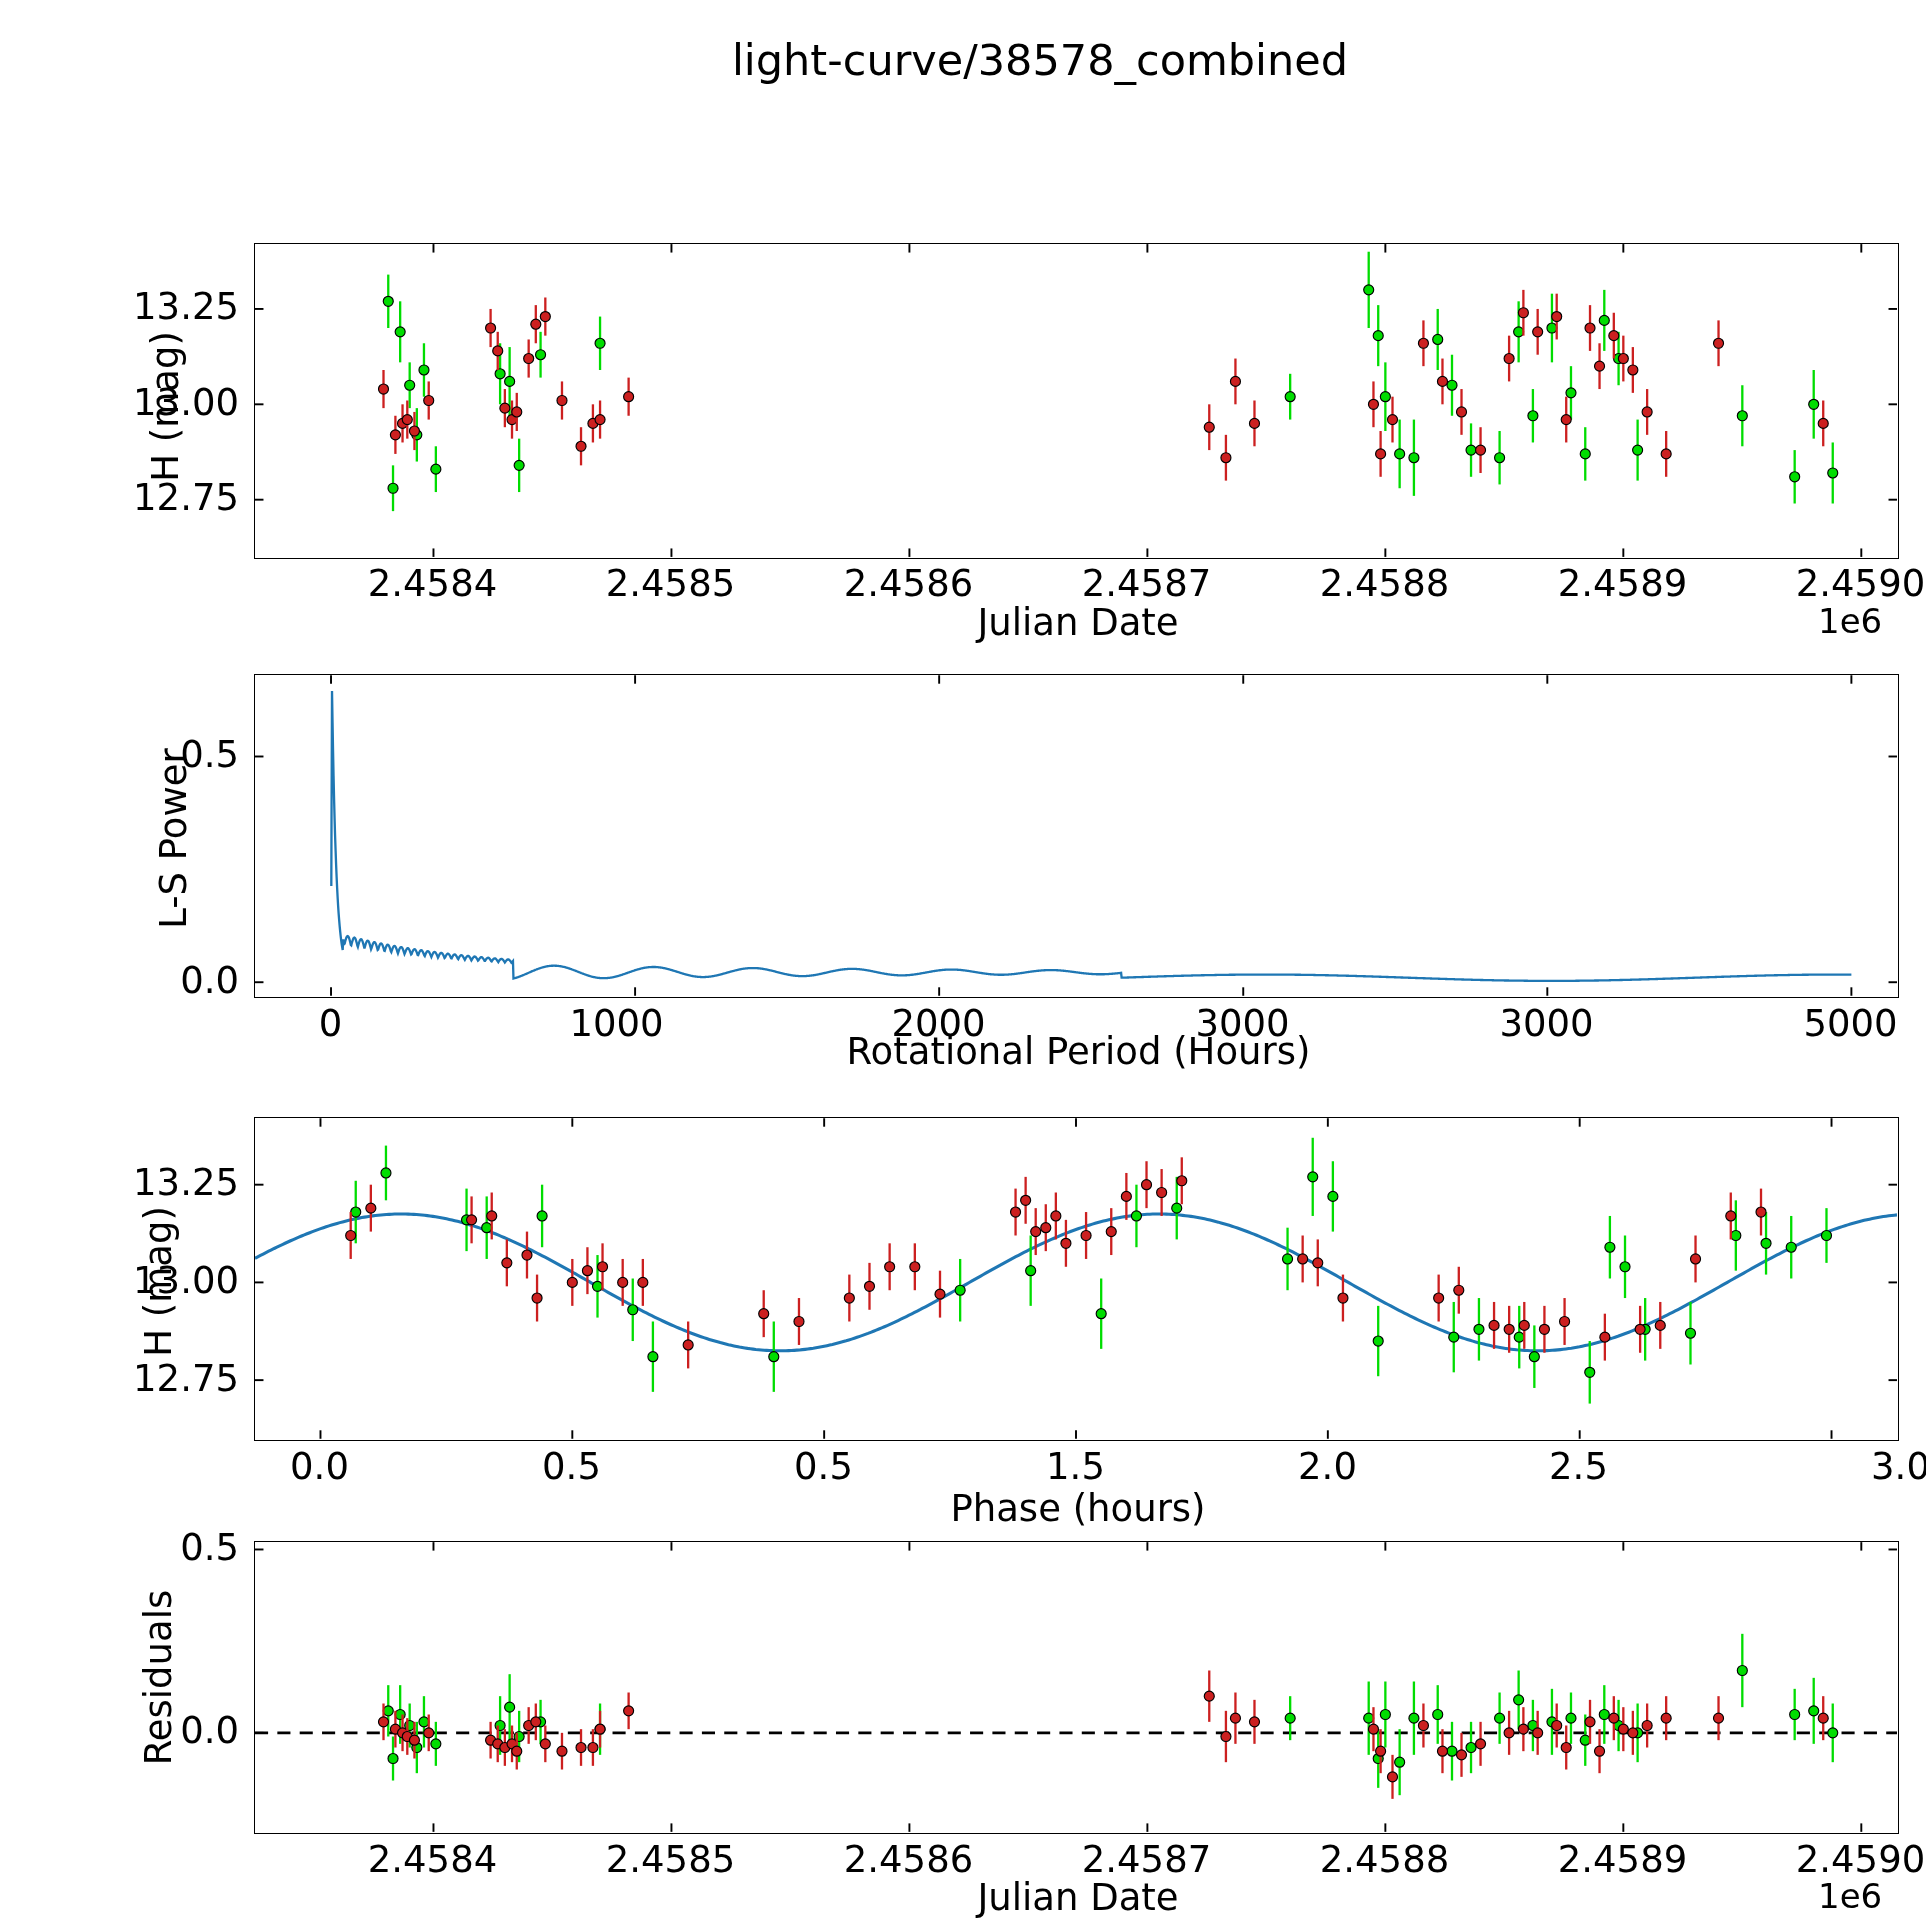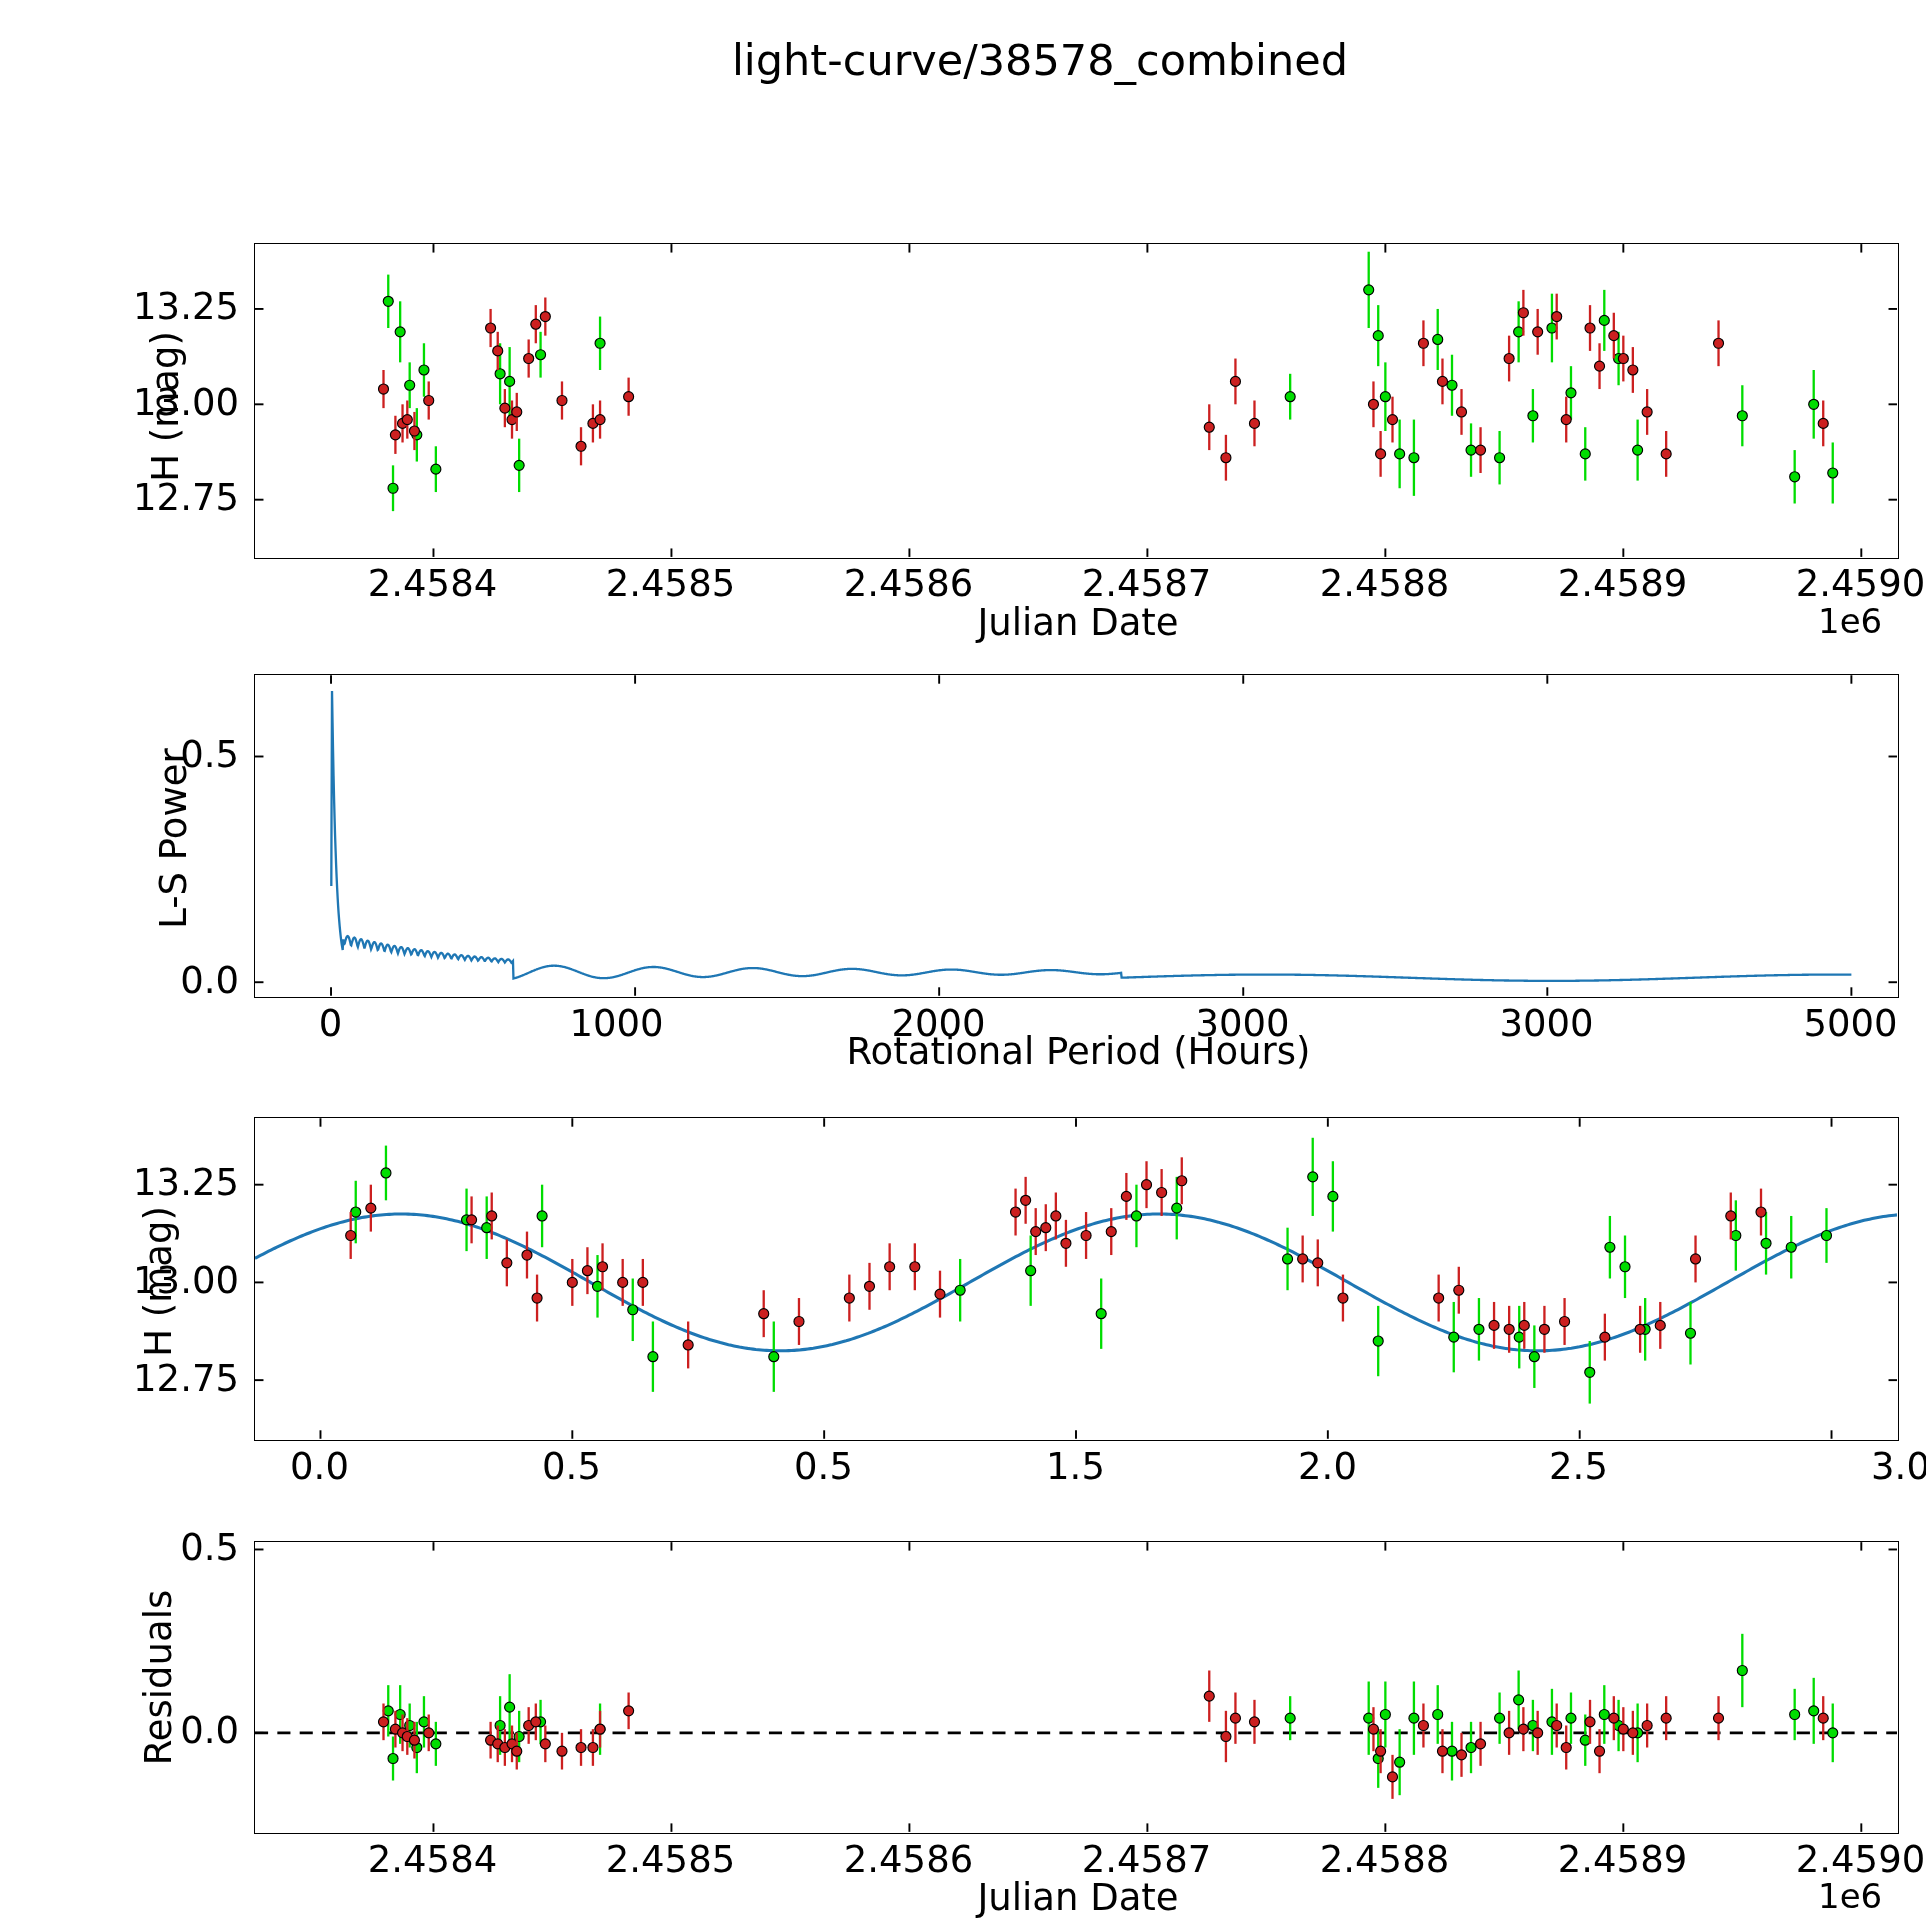--- a/index.html
+++ b/index.html
@@ -407,20 +407,21 @@
         <circle cx="3647.5398773006136" cy="537.7560975609748" r="13" fill="#cc2020" stroke="#000" stroke-width="3"></circle>
         <line x1="3739.0552147239264" y1="426.1463414634144" x2="3739.0552147239264" y2="304.39024390243776" stroke="#cc2020" stroke-width="6"></line>
         <circle cx="3739.0552147239264" cy="365.26829268292613" r="13" fill="#cc2020" stroke="#000" stroke-width="3"></circle>
         <line x1="3830.570552147239" y1="314.5365853658541" x2="3830.570552147239" y2="192.78048780487745" stroke="#cc2020" stroke-width="6"></line>
         <circle cx="3830.570552147239" cy="253.65853658536582" r="13" fill="#cc2020" stroke="#000" stroke-width="3"></circle>
         <line x1="3909.0122699386507" y1="304.3902439024397" x2="3909.0122699386507" y2="182.63414634146307" stroke="#cc2020" stroke-width="6"></line>
         <circle cx="3909.0122699386507" cy="243.51219512195132" r="13" fill="#cc2020" stroke="#000" stroke-width="3"></circle>
       </svg>
   </div>
   <div class="ylabel" style="left:58px;top:1260px;width:200px;text-align:center;transform:rotate(-90deg);">H (mag)</div>
+  <div class="axlabel" style="left:693px;top:1487px;width:770px;">Phase (hours)</div>
 
   <div class="panel" style="left:254px;top:1541px;width:1645px;height:293px;">
     <svg id="svg-res" width="1642" height="290" viewBox="0 0 4262 752">
         <line x1="463.2608695652174" y1="752" x2="463.2608695652174" y2="730" stroke="#000" stroke-width="5"></line>
         <line x1="463.2608695652174" y1="0" x2="463.2608695652174" y2="22" stroke="#000" stroke-width="5"></line>
         <line x1="1080.9420289855072" y1="752" x2="1080.9420289855072" y2="730" stroke="#000" stroke-width="5"></line>
         <line x1="1080.9420289855072" y1="0" x2="1080.9420289855072" y2="22" stroke="#000" stroke-width="5"></line>
         <line x1="1698.623188405797" y1="752" x2="1698.623188405797" y2="730" stroke="#000" stroke-width="5"></line>
         <line x1="1698.623188405797" y1="0" x2="1698.623188405797" y2="22" stroke="#000" stroke-width="5"></line>
         <line x1="2316.304347826087" y1="752" x2="2316.304347826087" y2="730" stroke="#000" stroke-width="5"></line>

